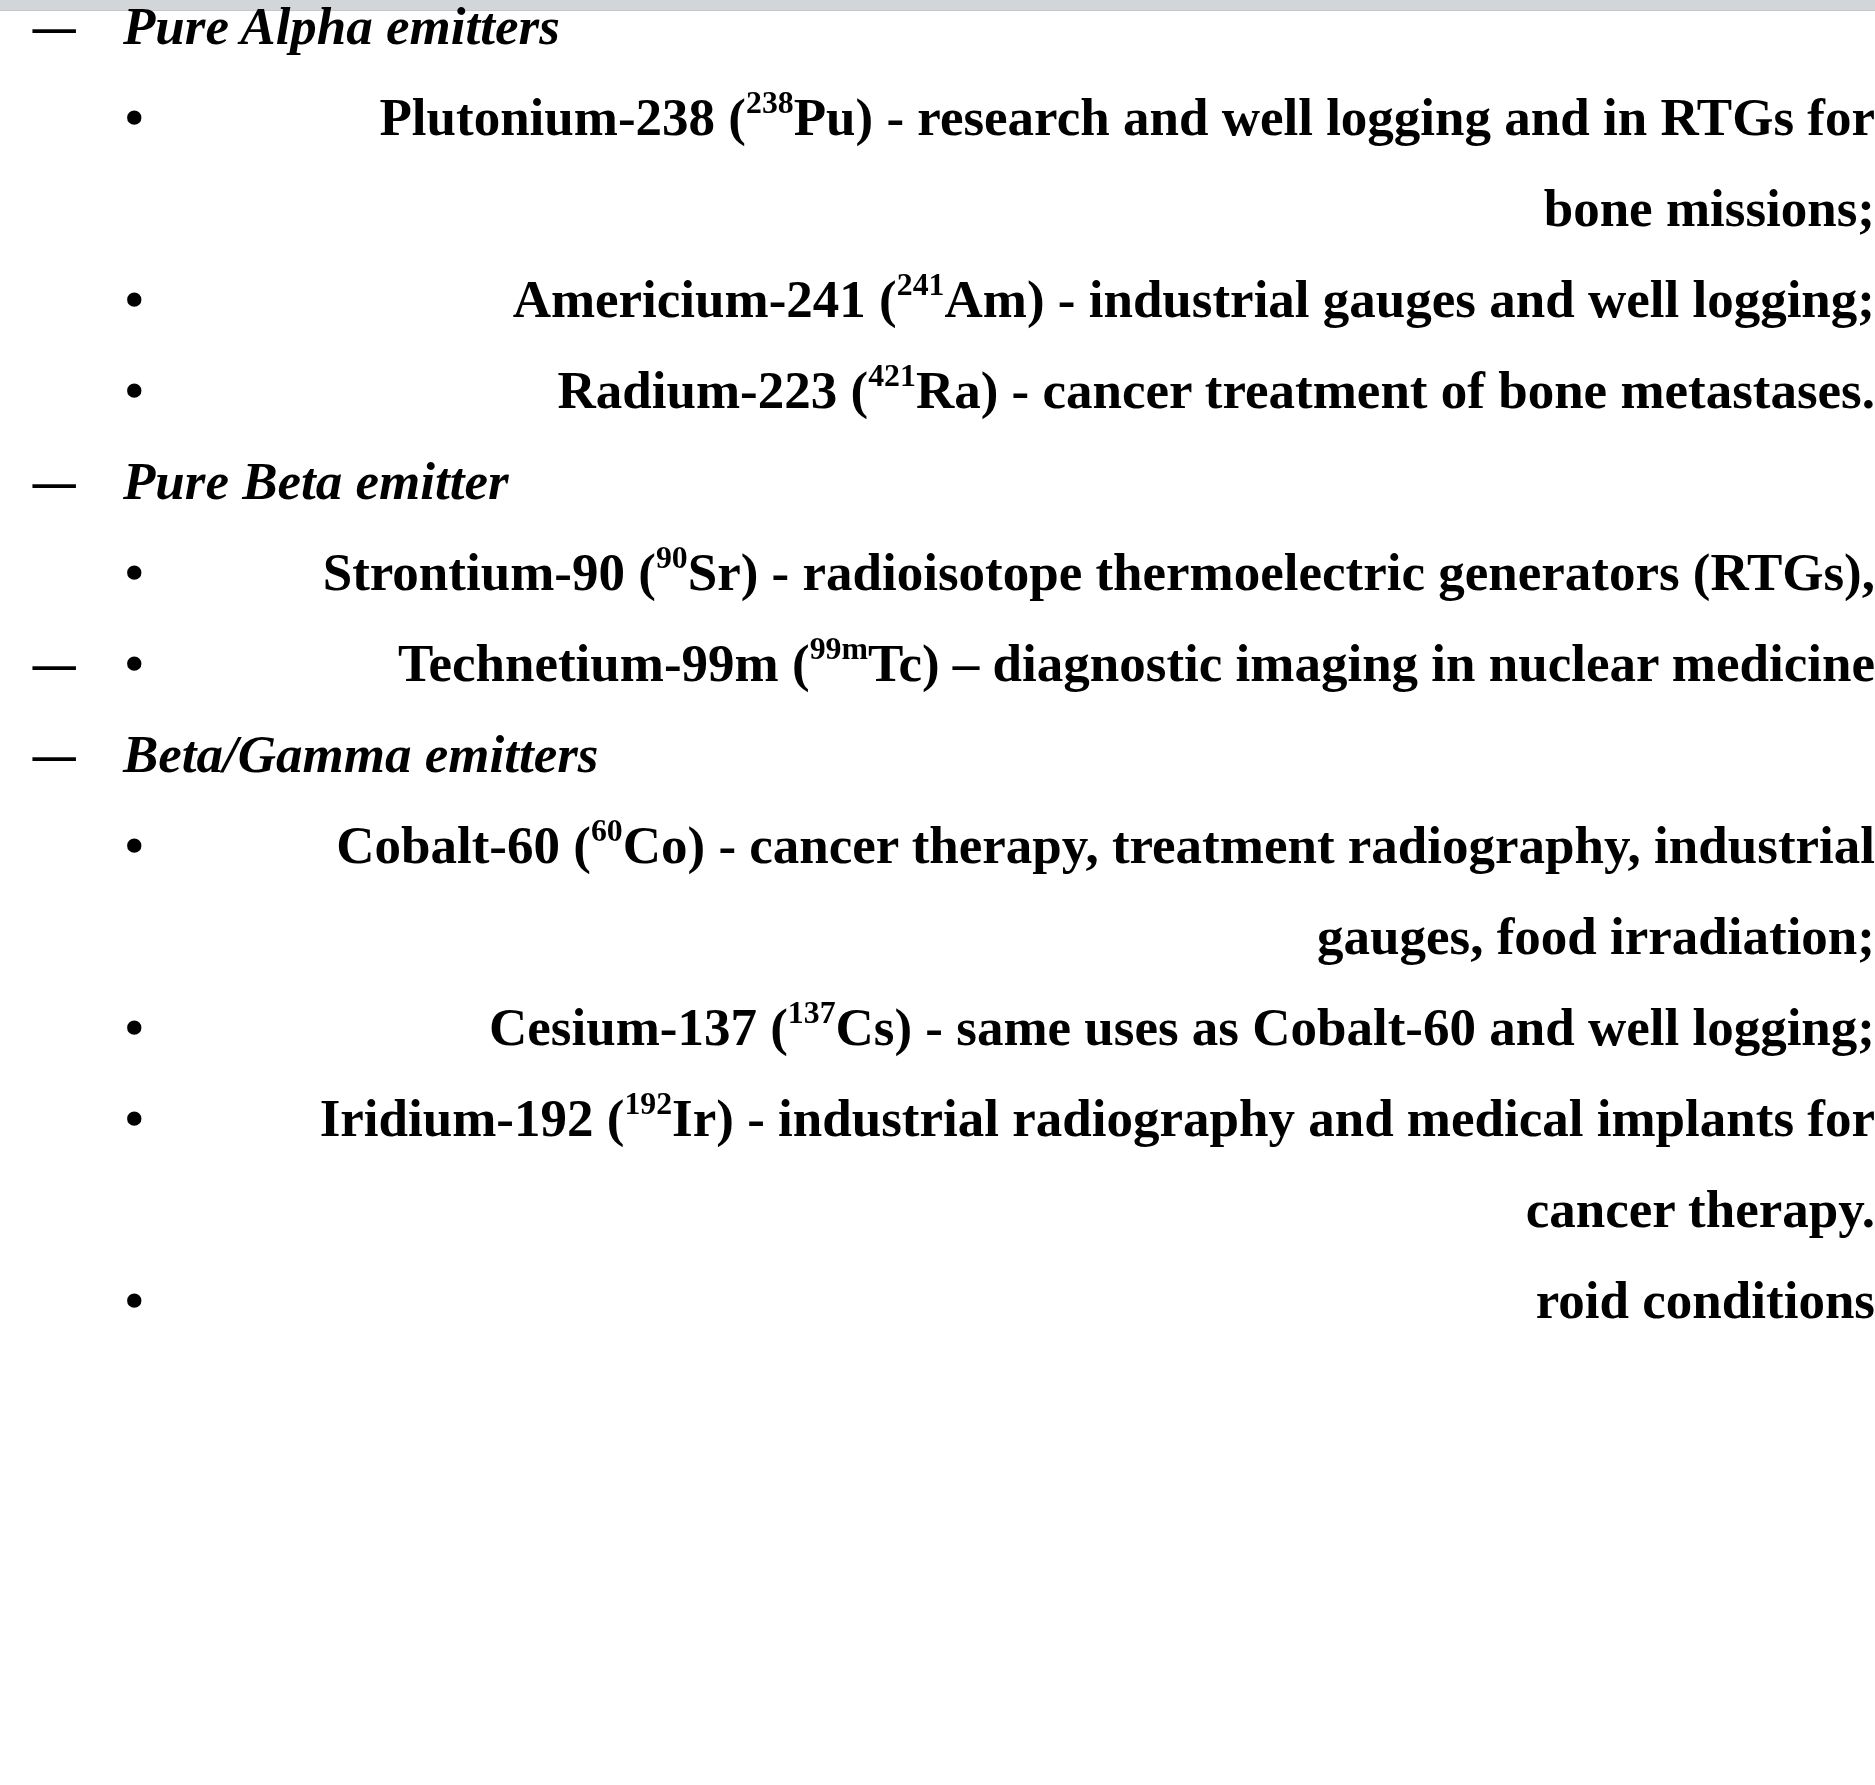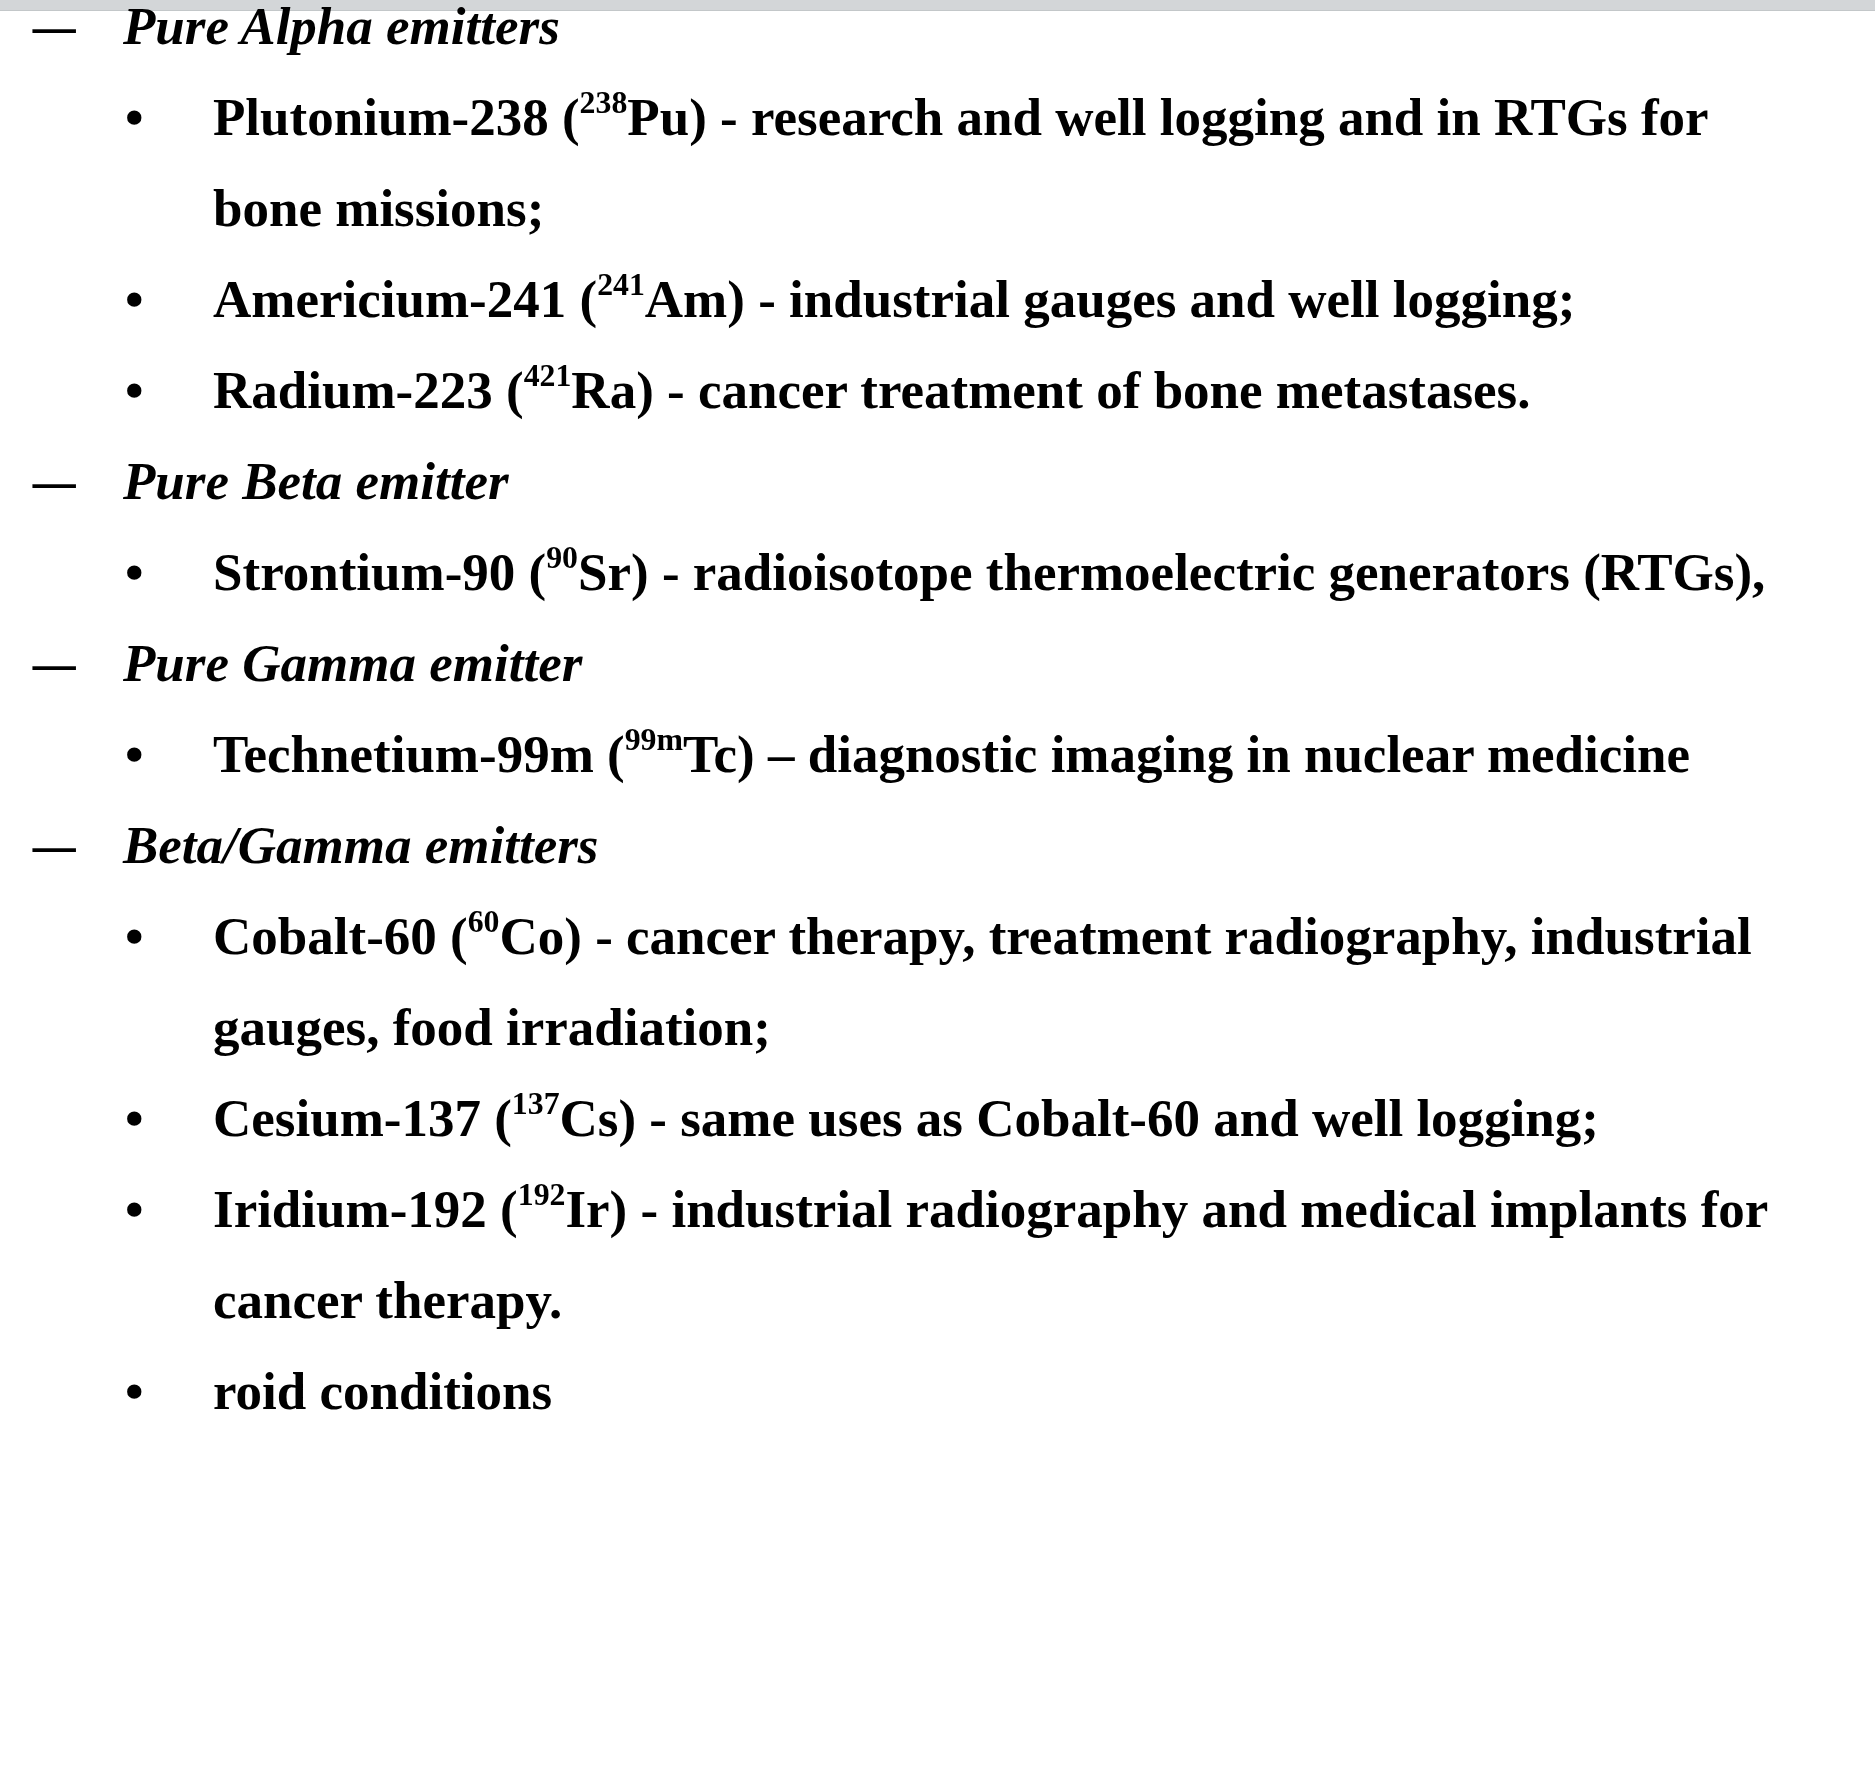--- a/index.html
+++ b/index.html
@@ -44,20 +44,21 @@
     position: relative;
     padding-left: 213px;
   }
   .bullet-marker {
     position: absolute;
     left: 125px;
     top: 0;
   }
   .line {
     white-space: nowrap;
+    text-align: right;
   }
   .cont:empty {
     display: none;
   }
   sup.mass {
     font-size: 0.6em;
     position: relative;
     top: -0.7em;
     vertical-align: baseline;
     line-height: 0;
@@ -98,21 +99,20 @@
     <span>Pure Beta emitter</span>
   </div>
 
   <div class="item">
     <span class="bullet-marker">•</span>
     <div class="line"><span>Strontium-90 (</span><sup class="mass">90</sup><span>Sr) - radioisotope thermoelectric generators (RTGs),</span></div>
   </div>
 
   <div class="section-heading">
     <span class="dash-marker">–</span>
-    <span>Pure Gamma emitter</span>
   </div>
 
   <div class="item">
     <span class="bullet-marker">•</span>
     <div class="line"><span>Technetium-99m (</span><sup class="mass">99m</sup><span>Tc) – diagnostic imaging in nuclear medicine</span></div>
 
   </div>
 
   <div class="section-heading">
     <span class="dash-marker">–</span>

